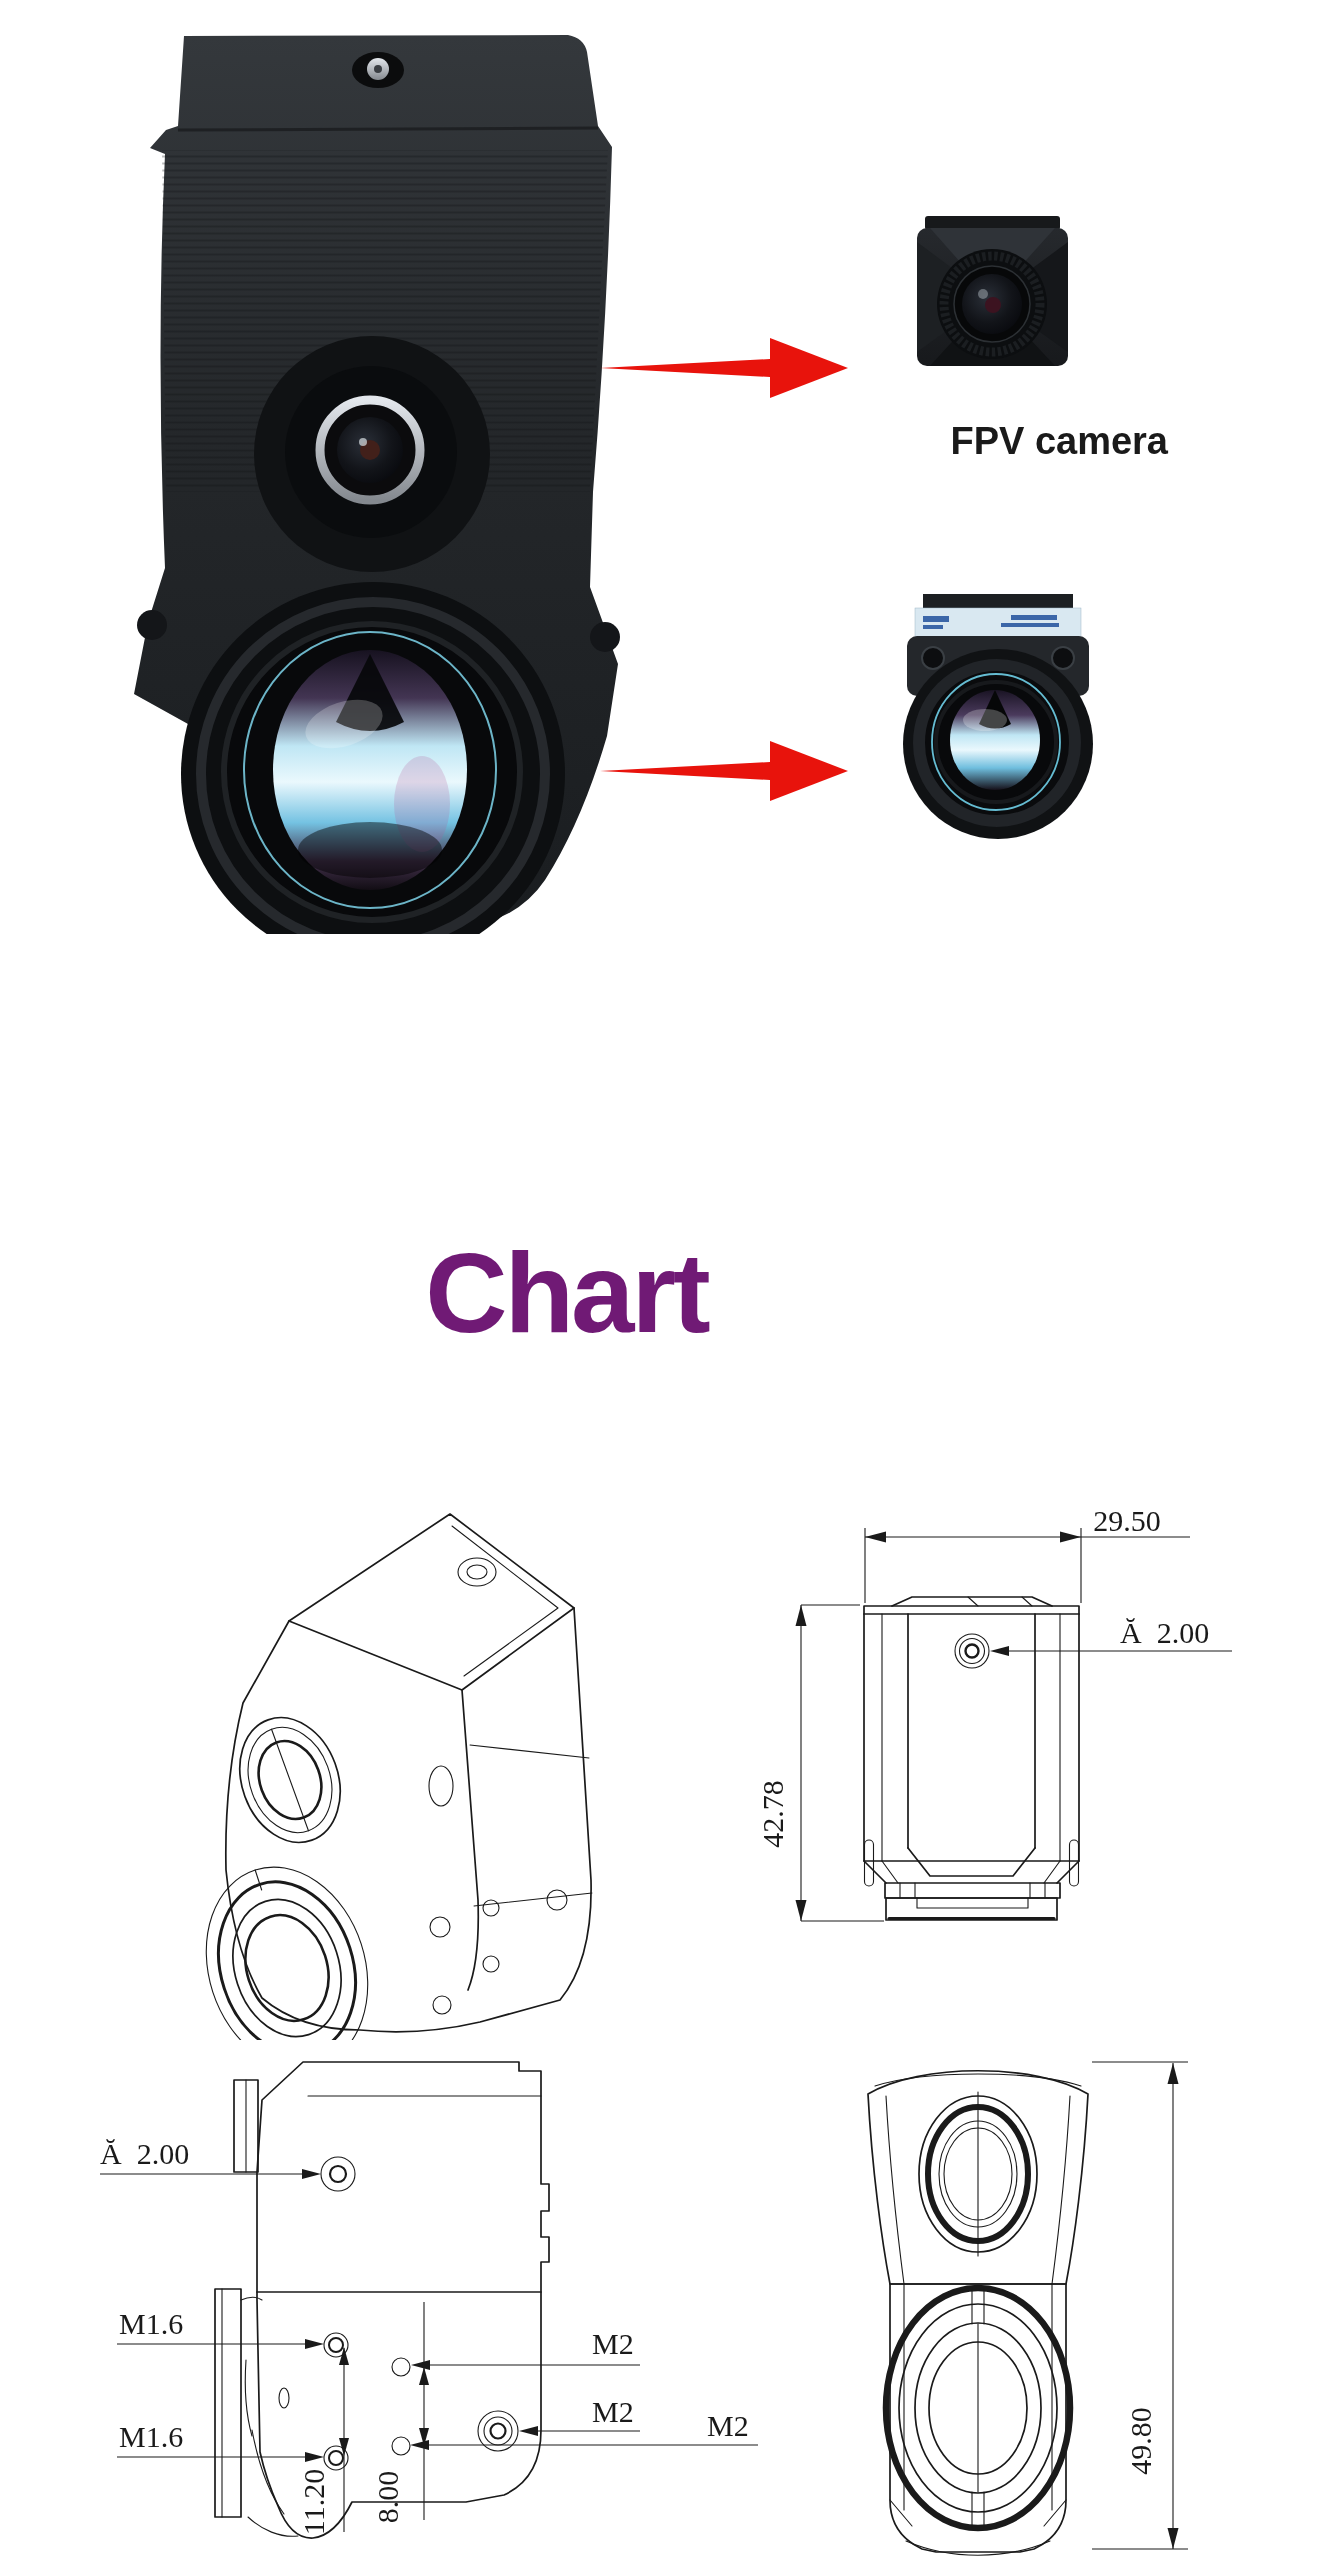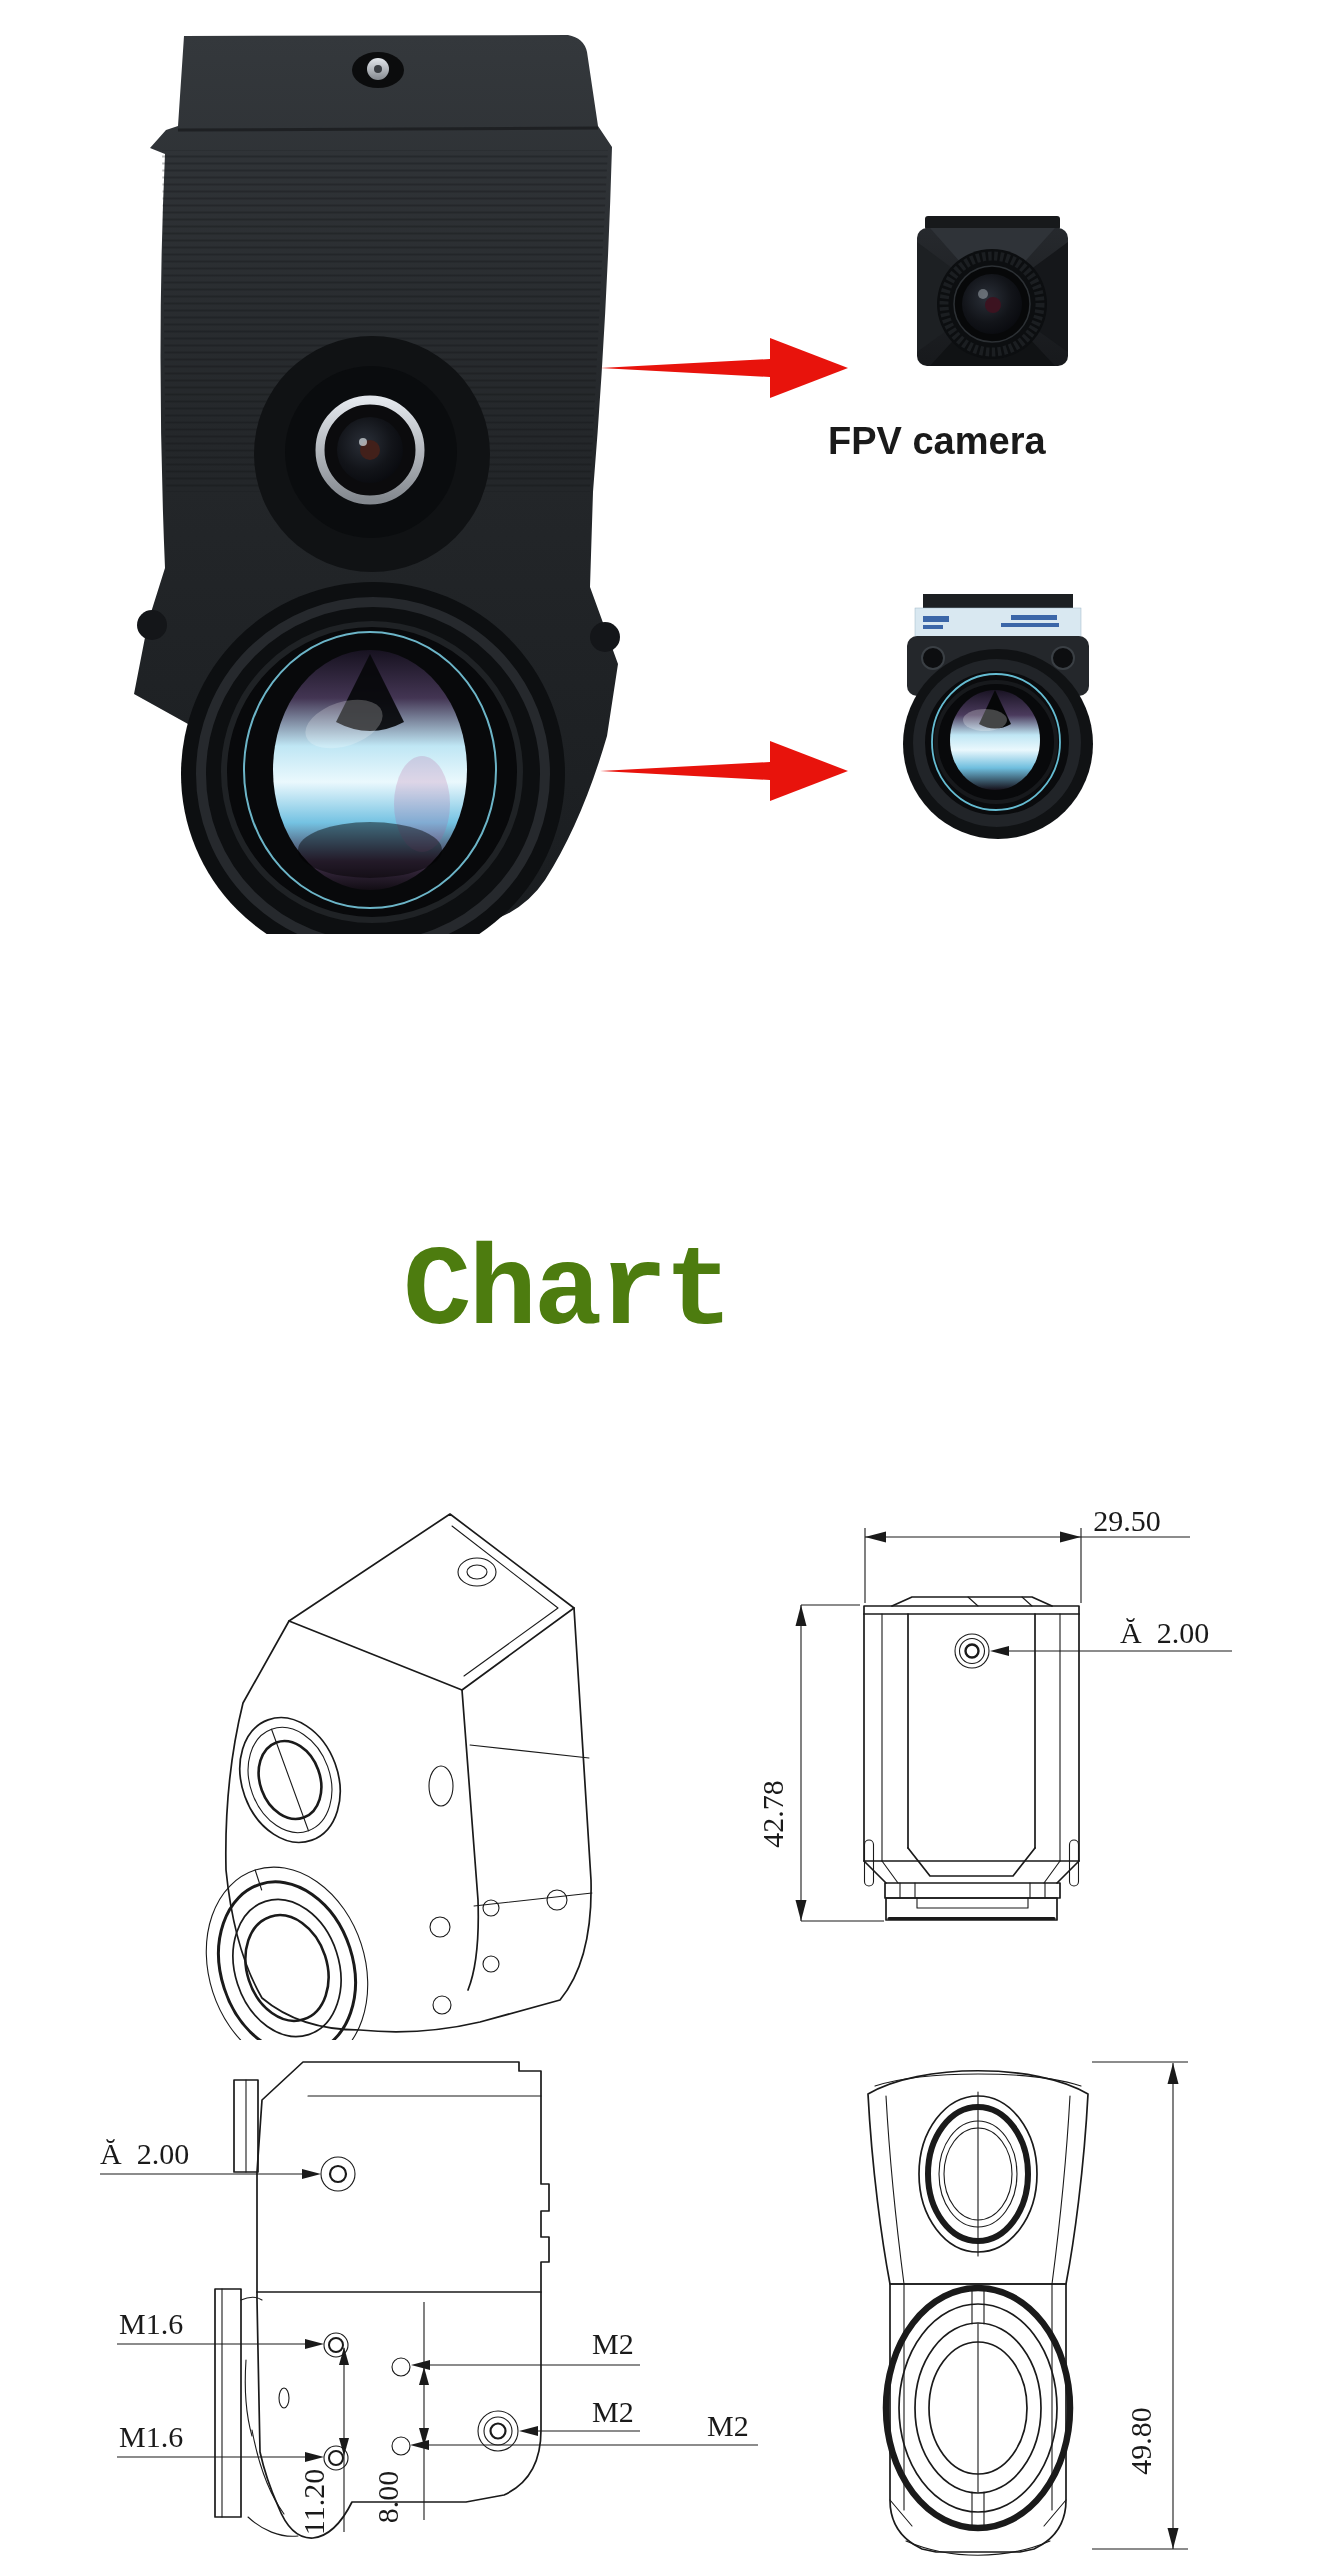--- a/index.html
+++ b/index.html
@@ -1,21 +1,21 @@
 <!DOCTYPE html>
 <html><head>
 <meta charset="utf-8">
 <style>
   html,body{margin:0;padding:0;background:#fff;}
   .canvas{position:relative;width:1327px;height:2560px;background:#ffffff;overflow:hidden;
           font-family:"Liberation Sans",sans-serif;}
   .abs{position:absolute;}
-  .photo-label{font-weight:700;font-size:38px;color:#1a1a1a;text-align:left;letter-spacing:0px;}
+  .photo-label{font-weight:700;font-size:38px;color:#1a1a1a;text-align:right;letter-spacing:0px;}
   .chart-title{top:1236px;left:0;width:1133px;text-align:center;font-weight:700;font-size:114px;
-               color:#4d7c0f;letter-spacing:-3px;line-height:1.0;font-family:Liberation Mono, monospace;}
+               color:#701a75;letter-spacing:-3px;line-height:1.0;}
   svg{display:block;}
   svg text{font-family:"Liberation Serif",serif;fill:#1a1a1a;white-space:pre;}
   .cad{stroke:#1a1a1a;fill:none;stroke-width:1.7;stroke-linejoin:round;stroke-linecap:round;}
   .cadthin{stroke:#1a1a1a;fill:none;stroke-width:1.1;stroke-linejoin:round;stroke-linecap:round;}
   .dim{stroke:#1a1a1a;fill:none;stroke-width:1.1;}
   .ah{fill:#1a1a1a;stroke:none;}
 </style>
 </head>
 <body>
 

